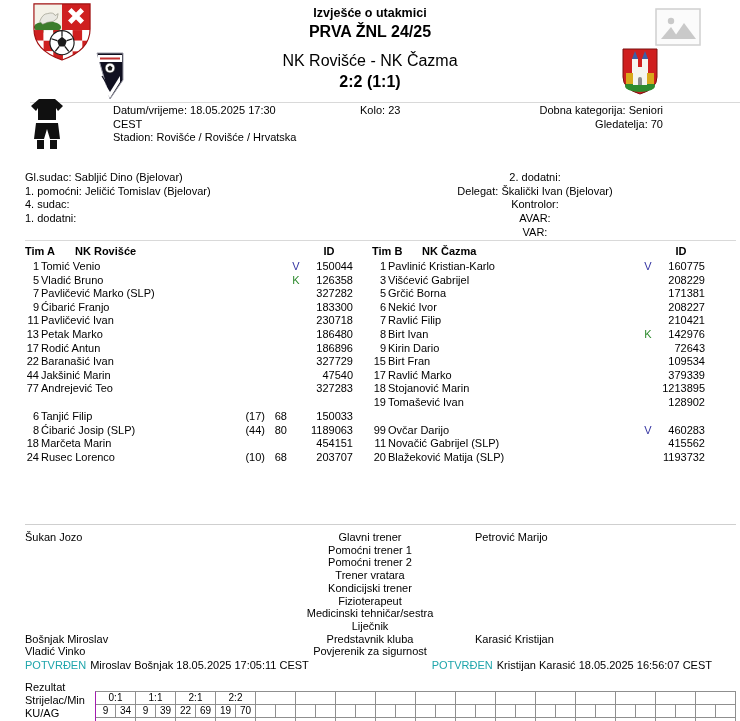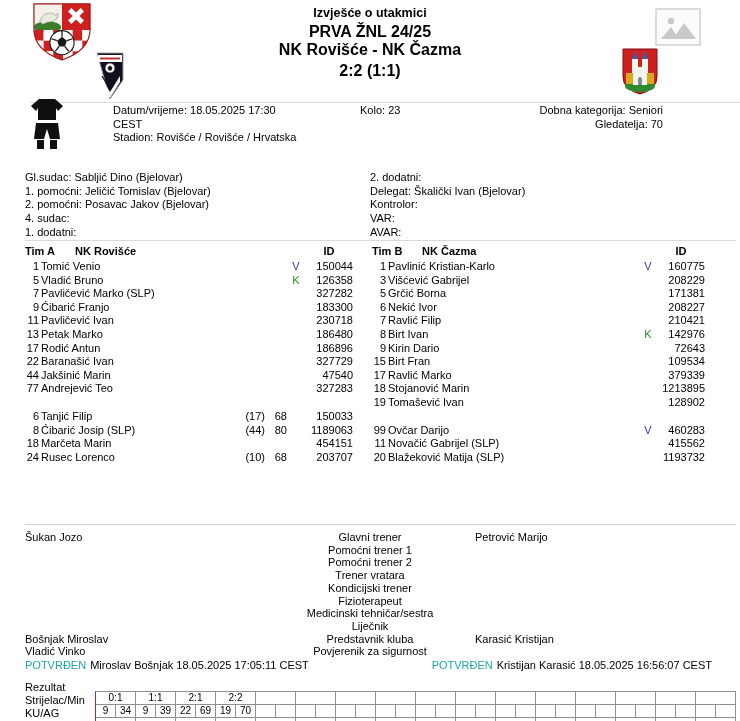--- a/index.html
+++ b/index.html
@@ -5,21 +5,21 @@
   * { margin:0; padding:0; box-sizing:border-box; }
   html,body { background:#ffffff; }
   body { width:740px; height:721px; font-family:"Liberation Sans", sans-serif; font-size:11px; color:#000; }
   .page { position:relative; width:740px; height:721px; overflow:hidden; background:#fff; }
 
   
   .hdr { position:absolute; top:0; left:0; width:740px; height:100px;padding-left:44px; }
   .hdr-titles { position:absolute; left:0; right:0; top:0; text-align:center; }
   .t-report { font-size:12.5px; font-weight:bold; margin-top:6px; }
   .t-comp   { font-size:16px;  font-weight:bold; margin-top:3px; }
-  .t-match  { font-size:16px;  font-weight:bold; }
+  .t-match  { font-size:16px;  font-weight:normal; margin-top:11px; }
   .t-score  { font-size:16px;  font-weight:bold; margin-top:3px; }
   .crest-county { position:absolute; left:30px; top:2px; }
   .logo-rovisce { position:absolute; left:95px; top:52px; }
   .ph-icon      { position:absolute; left:655px; top:8px; }
   .crest-cazma  { position:absolute; left:620px; top:47px; }
 
   .hrline { position:absolute; height:1px; background:#d9d9d9; }
   .hr1 { top:102px; left:30px; right:0; }
   .hr2 { top:240px; left:25px; right:4px; }
   .hr3 { top:524px; left:25px; right:4px; background:#cfcfcf; }
@@ -28,21 +28,21 @@
   .kit-icon { position:absolute; left:30px; top:98px; }
   .info-main { position:absolute; left:113px; top:104px; line-height:13.5px; }
   .dt-wrap { width:190px; }
   .info-kolo { position:absolute; left:360px; top:104px; line-height:13.5px; }
   .info-right { position:absolute; left:490px; top:104px; width:173px; text-align:right; line-height:13.5px; }
 
   
   .officials { position:absolute; top:171px; left:25px; right:0; }
   .off-col { position:absolute; top:0; }
   .off-col.left { left:0; width:330px; }
-  .off-col.right { left:345px; width:330px; }
+  .off-col.right { left:345px; width:330px;text-align:center; }
   .off-row { line-height:13.7px; white-space:nowrap; }
 
   
   .teams { position:absolute; top:245px; left:0; right:0; height:275px; }
   .team-col { position:absolute; top:0; }
   .team-col.a { left:25px; width:328px; }
   .team-col.b { left:372px; width:333px; }
   .team-head { position:relative; height:15px; font-weight:bold; }
   .th-label { position:absolute; left:0; }
   .th-name  { position:absolute; left:50px; }
@@ -193,30 +193,29 @@
     <div>
       <span>Gledatelja:</span>
       <span>70</span>
     </div>
   </div>
 
   <div class="officials">
     <div class="off-col left">
         <div class="off-row"><span class="off-label">Gl.sudac:</span><span class="off-value">&nbsp;Sabljić Dino (Bjelovar)</span></div>
         <div class="off-row"><span class="off-label">1. pomoćni:</span><span class="off-value">&nbsp;Jeličić Tomislav (Bjelovar)</span></div>
-        <div class="off-row"><span class="off-label">2. pomoćni:</span><span class="off-value">&nbsp;Posavac Jakov (Bjelovar)</span></div>
         <div class="off-row"><span class="off-label">4. sudac:</span><span class="off-value"></span></div>
         <div class="off-row"><span class="off-label">1. dodatni:</span><span class="off-value"></span></div>
       </div>
     <div class="off-col right">
         <div class="off-row"><span class="off-label">2. dodatni:</span><span class="off-value"></span></div>
         <div class="off-row"><span class="off-label">Delegat:</span><span class="off-value">&nbsp;Škalički Ivan (Bjelovar)</span></div>
         <div class="off-row"><span class="off-label">Kontrolor:</span><span class="off-value"></span></div>
+        <div class="off-row"><span class="off-label">AVAR:</span><span class="off-value"></span></div>
         <div class="off-row"><span class="off-label">VAR:</span><span class="off-value"></span></div>
-        <div class="off-row"><span class="off-label">AVAR:</span><span class="off-value"></span></div>
       </div>
   </div>
 
   <div class="hrline hr2"></div>
 
   <div class="teams">
     <div class="team-col a">
       <div class="team-head">
         <span class="th-label">Tim A</span>
         <span class="th-name">NK Rovišće</span>

